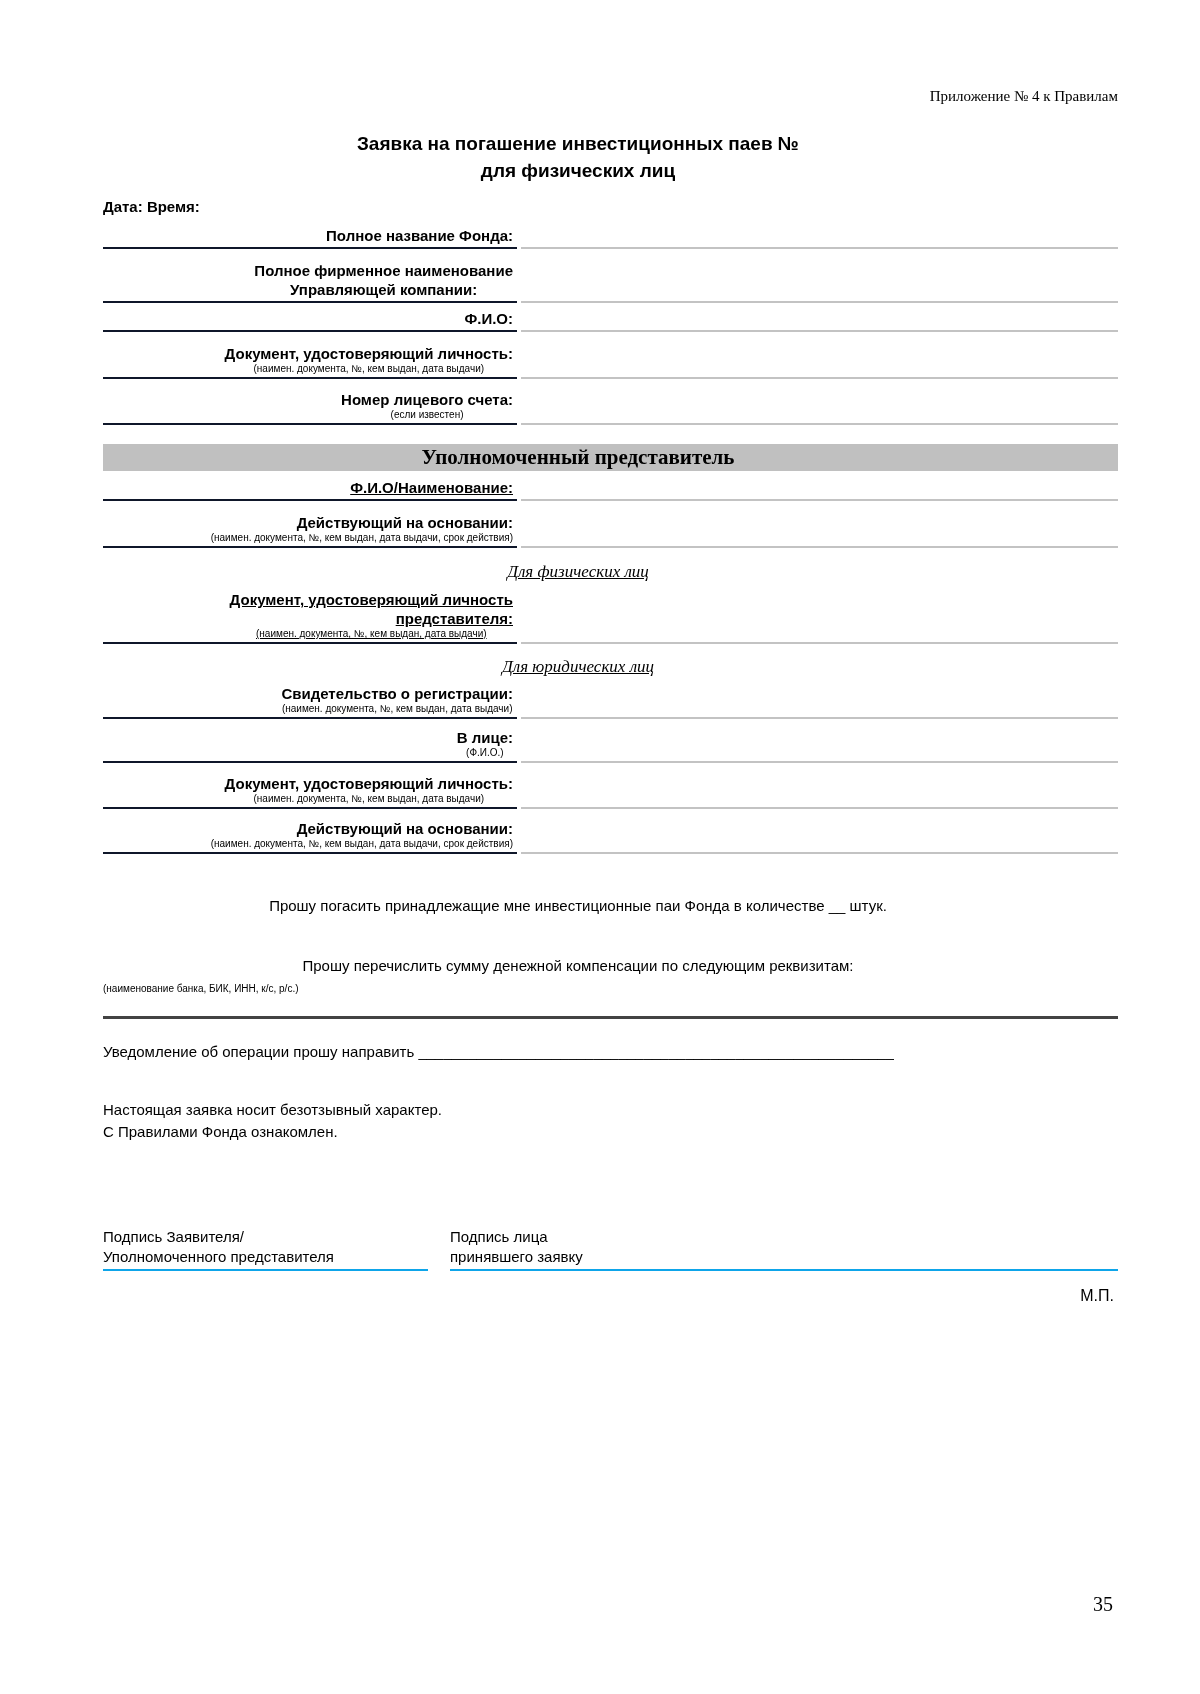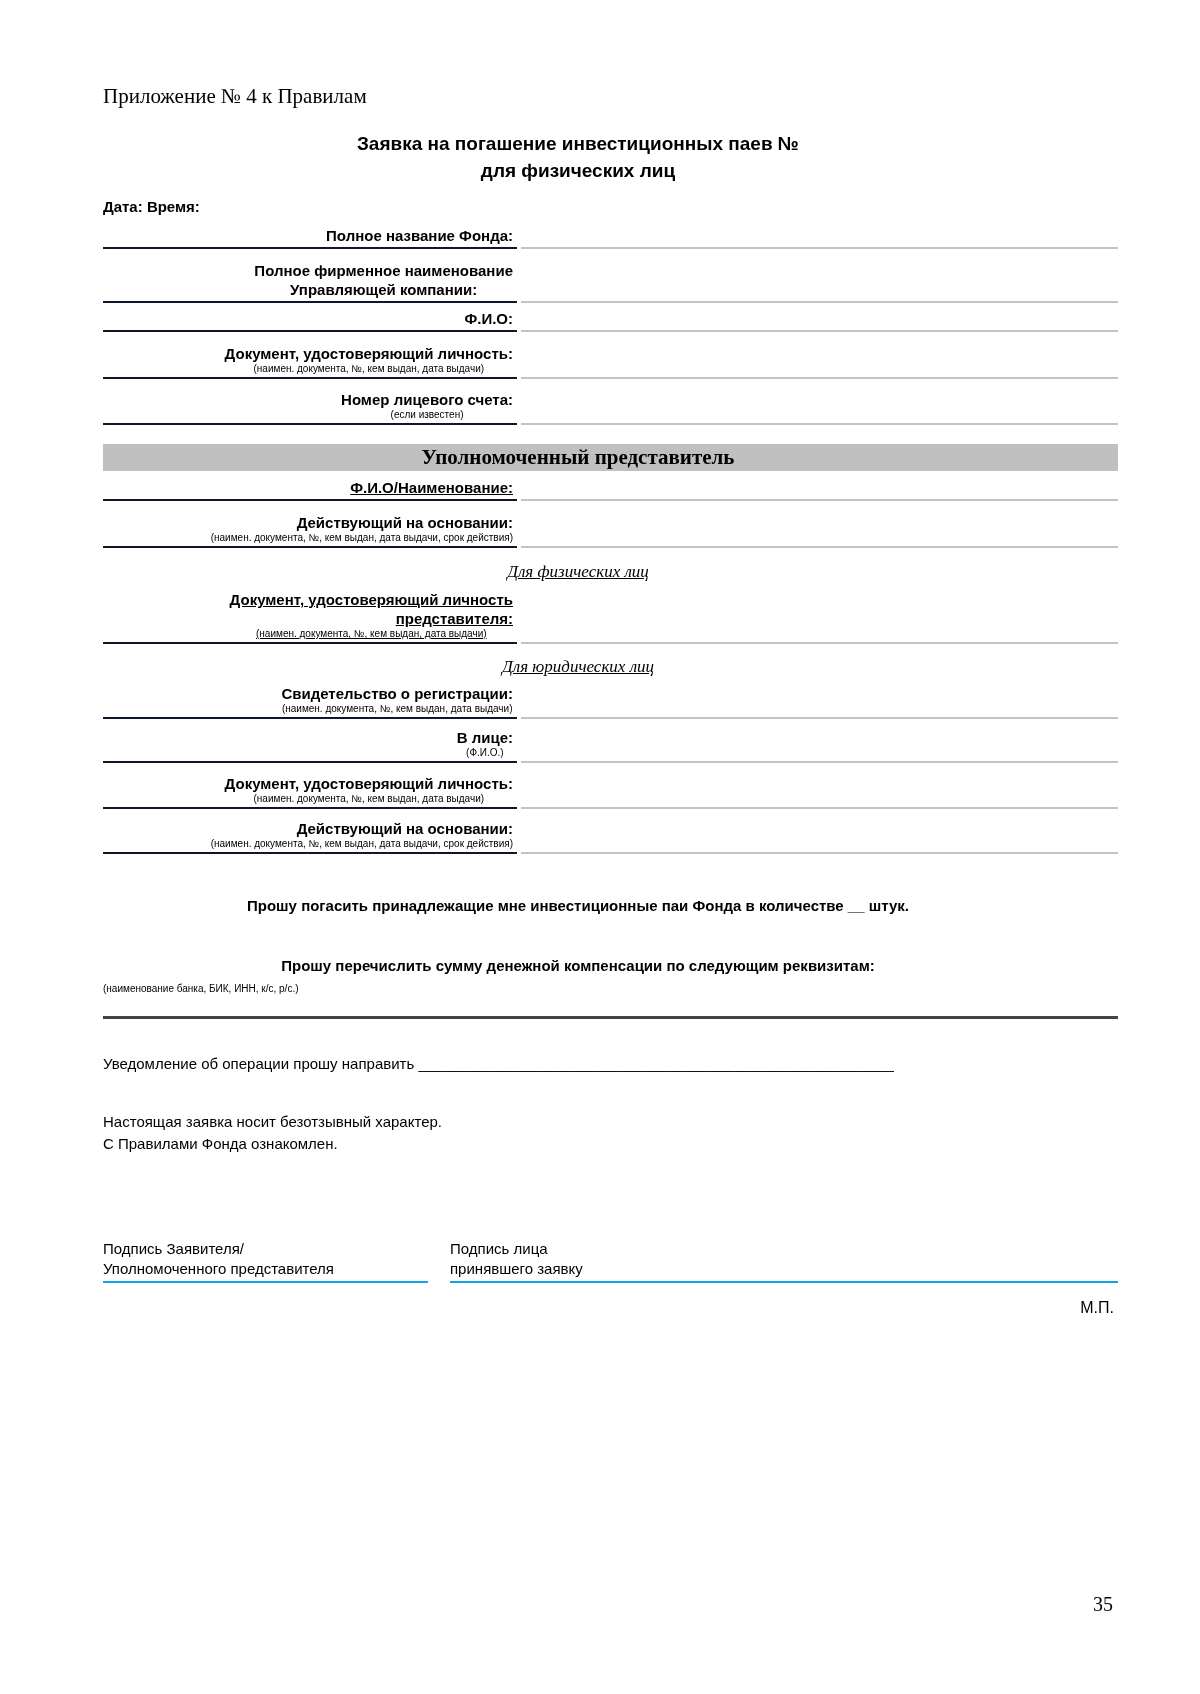--- a/index.html
+++ b/index.html
@@ -8,23 +8,23 @@
     width:1200px;height:1694px;
     background:#ffffff;
     font-family:"Liberation Sans",sans-serif;
     color:#000;
     overflow:hidden;
   }
   .content{position:absolute;left:103px;top:0;width:1015px;}
 
   .appendix{
     padding-top:86px;
-    text-align:left;
+    text-align:right;
     font-family:"Liberation Serif",serif;
-    font-size:21px;line-height:20px;
+    font-size:15px;line-height:20px;
   }
 
   .title{
     width:950px;
     margin-top:24px;
     text-align:center;
     font-weight:bold;
     font-size:19px;line-height:27px;
   }
 
@@ -76,34 +76,34 @@
     width:950px;margin-top:13px;
     text-align:center;
     font-family:"Liberation Serif",serif;font-style:italic;
     font-size:17px;line-height:22px;
   }
   .divider span{text-decoration:underline;}
   .divider.m12{margin-top:12px;}
 
   .statement{
     width:950px;text-align:center;
-    font-weight:bold;font-size:15px;line-height:20px;
+    font-weight:normal;font-size:15px;line-height:20px;
   }
   .statement.s1{margin-top:42px;}
   .statement.s2{margin-top:40px;}
 
   .bank-sub{
     width:950px;margin-top:6px;
     font-size:10px;line-height:13px;
   }
 
   .heavy-line{margin-top:21px;height:3px;background:#434343;}
 
   .notification{
-    margin-top:36px;
+    margin-top:24px;
     font-size:15px;line-height:18px;
     white-space:nowrap;
   }
   .notification .uline{letter-spacing:0;}
 
   .notes{margin-top:38px;font-size:15px;line-height:22px;white-space:pre-line;}
 
   .sig-row{display:flex;margin-top:84px;}
   .sig-block{
     border-bottom:2px solid #0ea5e9;

